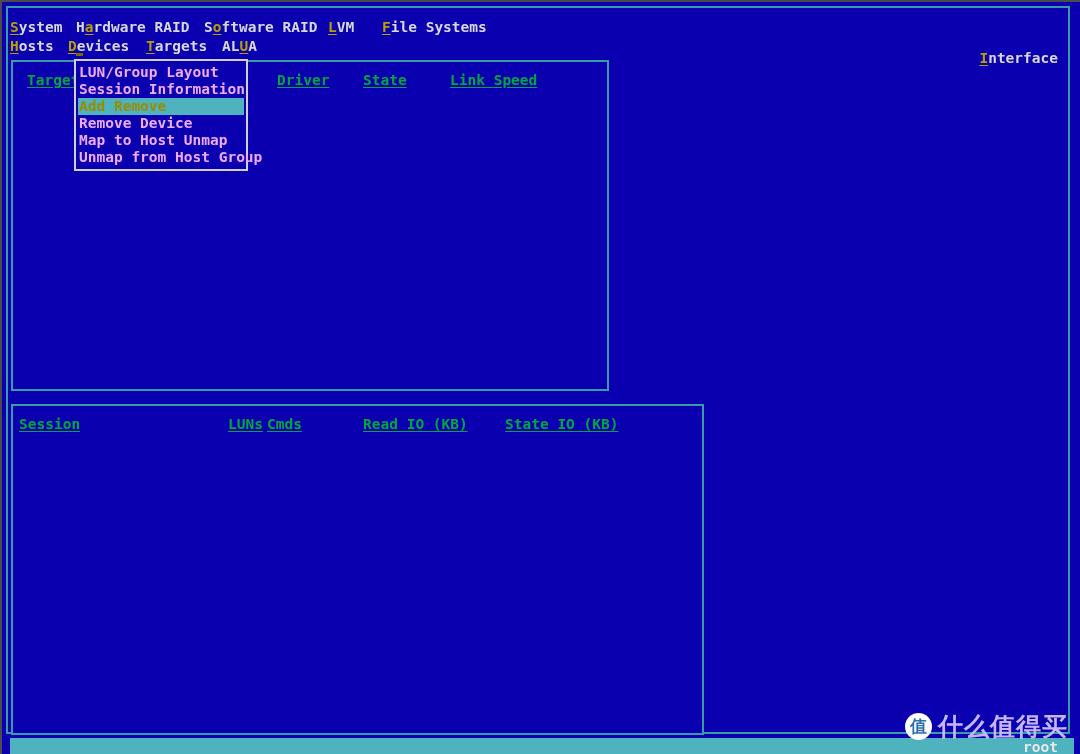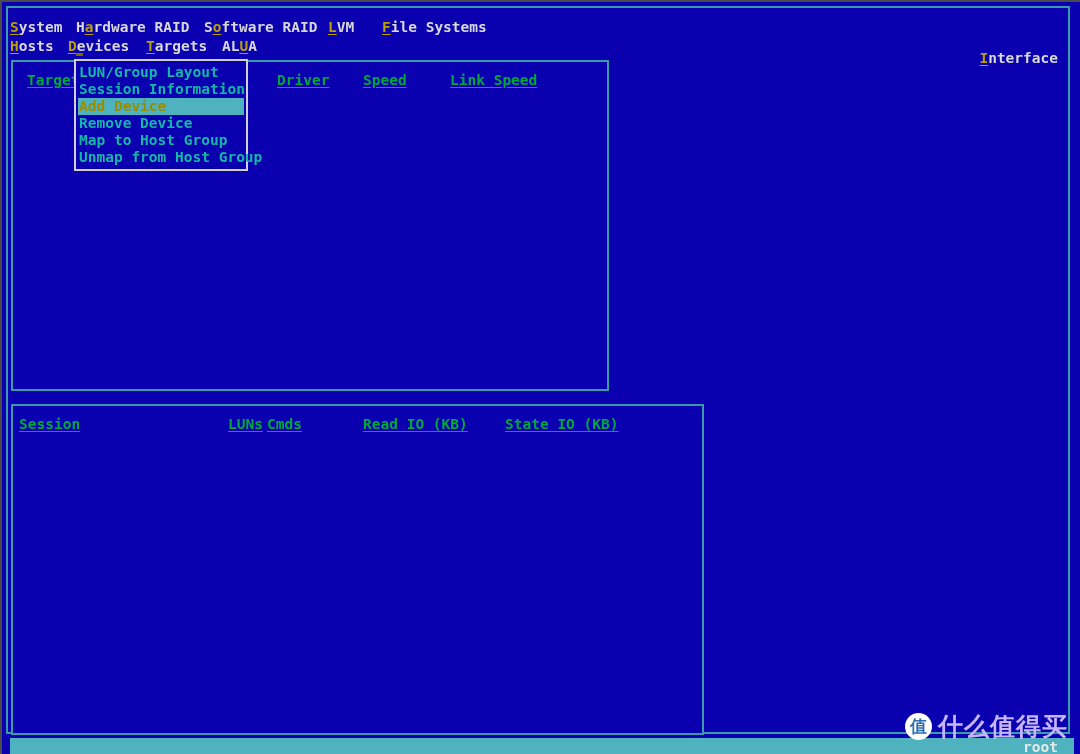--- a/index.html
+++ b/index.html
@@ -91,21 +91,21 @@
     border: 2px solid #d0d0d0;
     background: #0a00b0;
     box-sizing: border-box;
     padding: 3px 0px 3px 0px;
     z-index: 40;
   }
   .dd-item {
     font-size: 14.5px;
     line-height: 17px;
     height: 17px;
-    color: #14b8a6;
+    color: #f0abfc;
     font-weight: bold;
     white-space: pre;
     padding-left: 3px;
     box-sizing: border-box;
   }
   .dd-item.selected {
     background: #4fb3bf;
     color: #9a8c00;
     margin: 0 2px;
     padding-left: 1px;
@@ -230,28 +230,28 @@
     <div class="menurow r1"><span class="menu-item" style="position: absolute; left: 0px;"><span class="hk">S</span><span>ystem</span></span><span class="menu-item" style="position: absolute; left: 66px;"><span>H</span><span class="hk">a</span><span>rdware RAID</span></span><span class="menu-item" style="position: absolute; left: 194px;"><span>S</span><span class="hk">o</span><span>ftware RAID</span></span><span class="menu-item" style="position: absolute; left: 318px;"><span class="hk">L</span><span>VM</span></span><span class="menu-item" style="position: absolute; left: 372px;"><span class="hk">F</span><span>ile Systems</span></span></div>
     <div class="menurow r2"><span class="menu-item" style="position: absolute; left: 0px;"><span class="hk">H</span><span>osts</span></span><span class="menu-item" style="position: absolute; left: 58px;"><span class="hk">D</span><span>evices</span></span><span class="menu-item" style="position: absolute; left: 136px;"><span class="hk">T</span><span>argets</span></span><span class="menu-item" style="position: absolute; left: 212px;"><span>AL</span><span class="hk">U</span><span>A</span></span></div>
     <div class="menu-right"><span class="hk">I</span><span>nterface</span></div>
   </div>
 
   <div class="cursor-tick"></div>
 
   <div class="dropdown">
       <div class="dd-item">LUN/Group Layout</div>
       <div class="dd-item">Session Information</div>
-      <div class="dd-item selected">Add Device</div>
+      <div class="dd-item selected">Add Remove</div>
       <div class="dd-item">Remove Device</div>
-      <div class="dd-item">Map to Host Group</div>
+      <div class="dd-item">Map to Host Unmap</div>
       <div class="dd-item">Unmap from Host Group</div>
     </div>
 
   <div class="panel" id="panel-targets">
-    <div class="hdr-row"><span class="col-hdr" style="left: 14px;">Target</span><span class="col-hdr" style="left: 264px;">Driver</span><span class="col-hdr" style="left: 350px;">Speed</span><span class="col-hdr" style="left: 437px;">Link Speed</span></div>
+    <div class="hdr-row"><span class="col-hdr" style="left: 14px;">Target</span><span class="col-hdr" style="left: 264px;">Driver</span><span class="col-hdr" style="left: 350px;">State</span><span class="col-hdr" style="left: 437px;">Link Speed</span></div>
   </div>
 
   <div class="panel" id="panel-sessions">
     <div class="hdr-row"><span class="col-hdr" style="left: 6px;">Session</span><span class="col-hdr" style="left: 215px;">LUNs</span><span class="col-hdr" style="left: 254px;">Cmds</span><span class="col-hdr" style="left: 350px;">Read IO (KB)</span><span class="col-hdr" style="left: 492px;">State IO (KB)</span></div>
   </div>
 
   <div class="statusbar">
     
     <span class="right">root</span>
   </div>

